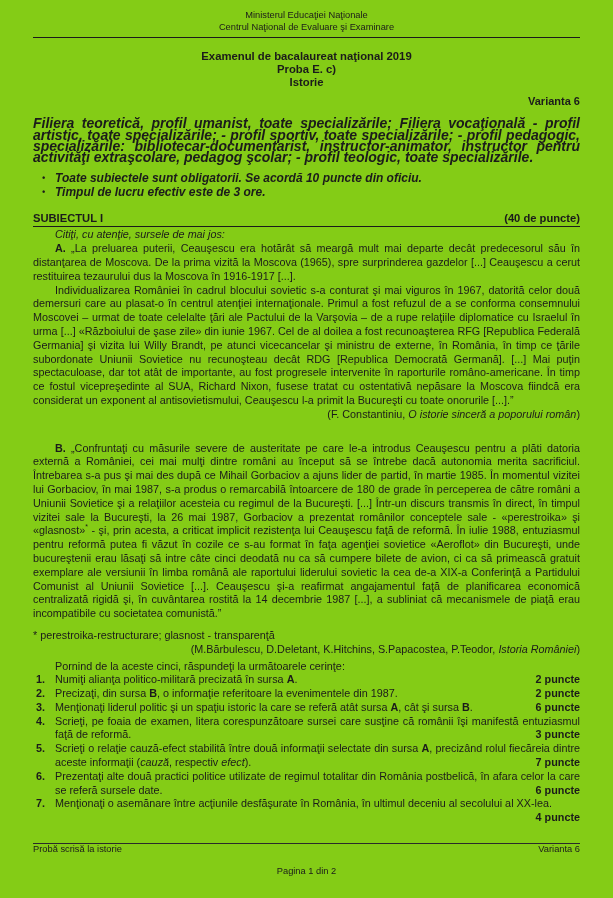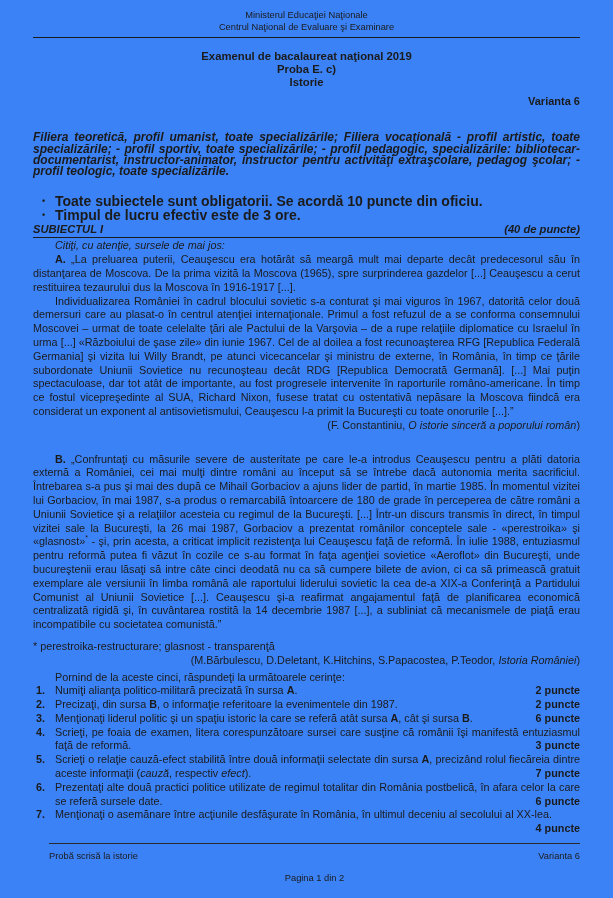--- a/index.html
+++ b/index.html
@@ -1,65 +1,65 @@
 <!DOCTYPE html>
 <html><head>
 <meta charset="utf-8">
 <style>
   * { box-sizing: border-box; }
   html, body { margin: 0; padding: 0; background: #e8e8e8; }
   .page {
     width: 613px; height: 898px;
     margin: 0 auto;
-    background: #3b82f6;
+    background: #84cc16;
     color: #1b1b1b;
     font-family: "Liberation Sans", sans-serif;
     font-size: 10.8px;
     line-height: 13.8px;
     padding: 10px 33px 0 33px;
     position: relative;
     overflow: hidden;
   }
   .org { text-align: center; font-size: 9.3px; line-height: 11.5px; }
   .rule { border-top: 1.5px solid #1b1b1b; margin-top: 4px; }
   .title-block { text-align: center; font-weight: bold; font-size: 11.3px; line-height: 13.2px; margin-top: 12px; }
   .variant { text-align: right; font-weight: bold; font-size: 11px; margin-top: 5px; }
   .eligibility {
-    margin-top: 24px;
-    font-size: 12px; line-height: 11.3px;
+    margin-top: 10px;
+    font-size: 14px; line-height: 11.3px;
     font-weight: bold; font-style: italic;
     text-align: justify;
   }
-  ul.instructions { margin: 16px 0 0 0; padding: 0; list-style: none; font-weight: bold; font-size: 14px; line-height: 14.5px; }
+  ul.instructions { margin: 7px 0 0 0; padding: 0; list-style: none; font-weight: bold; font-size: 12px; line-height: 14.5px; font-style: italic; }
   ul.instructions li { padding-left: 22px; position: relative; }
   ul.instructions li::before { content: "•"; position: absolute; left: 9px; font-size: 9px; }
   .subj-row {
     display: flex; justify-content: space-between;
     font-weight: bold; font-size: 11.2px;
     border-bottom: 1.8px solid #1b1b1b;
-    margin-top: 0; padding-bottom: 1px; font-style: italic;
+    margin-top: 12px; padding-bottom: 1px;
   }
   p { margin: 0; }
   .intro { text-indent: 22px; margin-top: 1px; font-style: italic; }
   .body-par { text-align: justify; text-indent: 22px; display: flow-root; }
   .attr-float { float: right; }
   .gap-b { margin-top: 20px; }
   .footnote { text-indent: 0; margin-top: 8px; }
   .attr-right { text-align: right; }
   sup { font-size: 7px; line-height: 0; }
   .tasks-intro { text-indent: 22px; margin-top: 3px; }
   ol.tasks { margin: 0; padding: 0; list-style: none; }
   ol.tasks li { position: relative; padding-left: 22px; text-align: justify; display: flow-root; }
   ol.tasks .num { position: absolute; left: 3px; font-weight: bold; }
   ol.tasks .points { float: right; font-weight: bold; margin-left: 10px; }
   .footer {
     position: absolute; left: 33px; right: 33px; top: 843px;
     border-top: 1.2px solid #2a2a2a;
-    padding-top: 7px;
-    font-size: 9.3px; line-height: 11px; margin-left: 16px;
+    padding-top: 0;
+    font-size: 9.3px; line-height: 11px;
   }
   .footer-row { display: flex; justify-content: space-between; }
   .pageno { text-align: center; margin-top: 11px; }
 </style>
 </head>
 <body>
 
 <div class="page">
 
   <div class="org">

